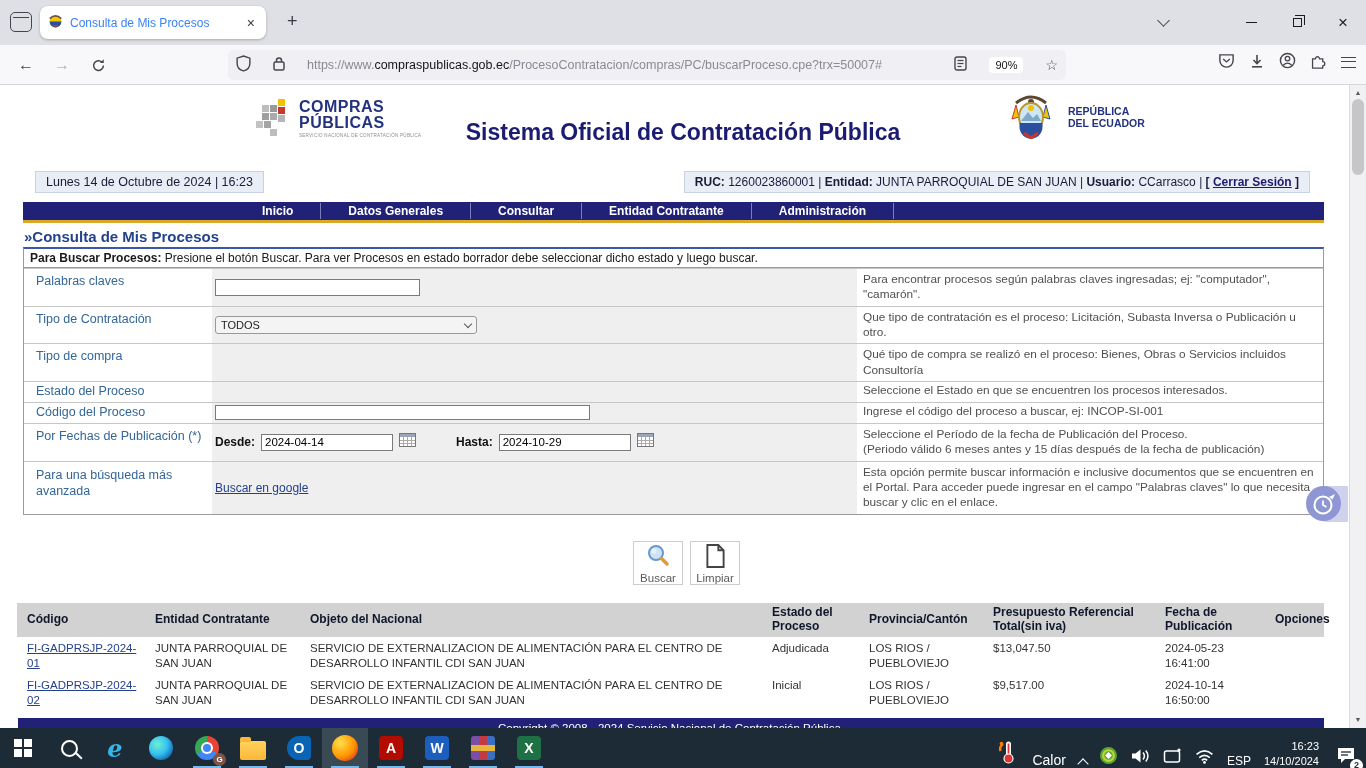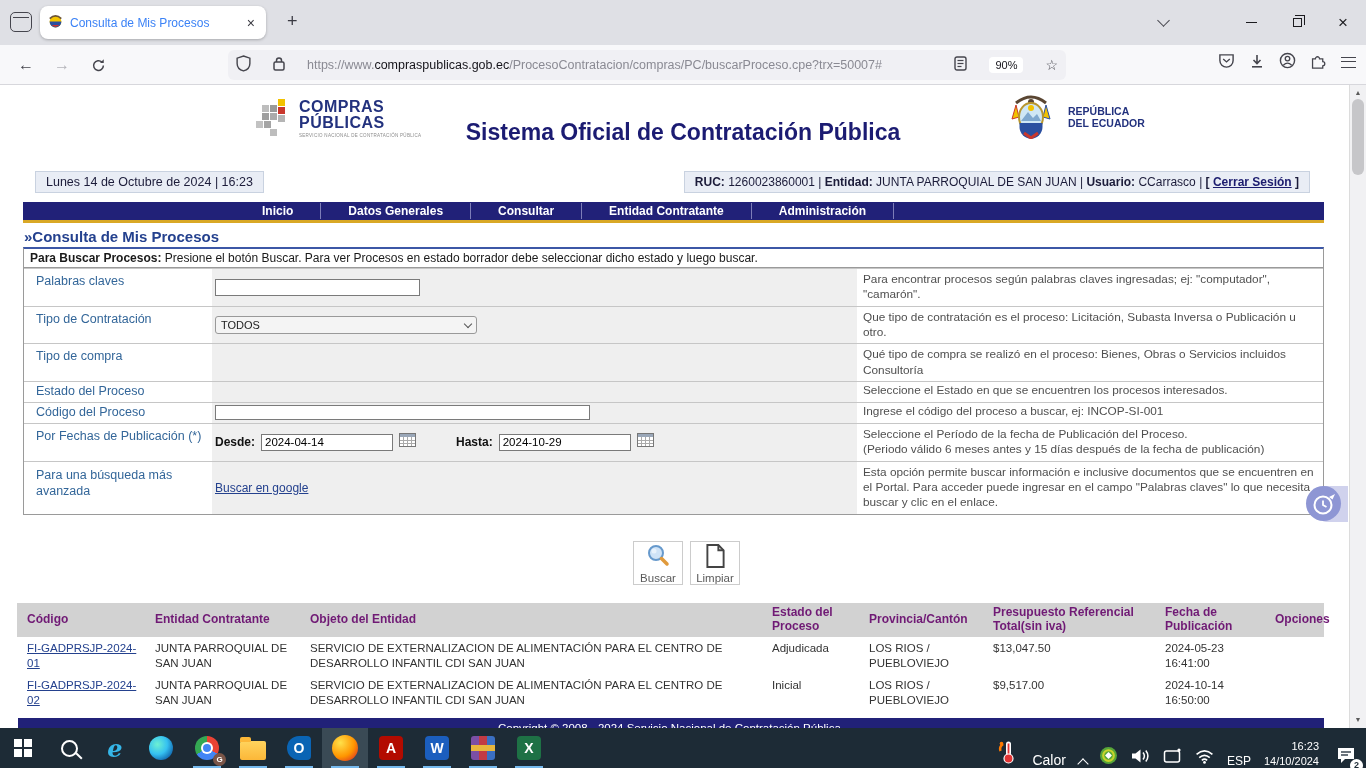--- a/index.html
+++ b/index.html
@@ -64,21 +64,21 @@
   .sel .chev{width:6px;height:6px;border-color:#555;margin-top:-2px}
   .datelab{font-size:12px;font-weight:bold;color:#111}
   .glink{font-size:12px;color:#24418e;text-decoration:underline}
   .actions{position:absolute;left:633px;top:456px;display:flex;gap:7px}
   .abtn{width:50px;height:44px;border:1px solid #ccc;background:#fff;display:flex;flex-direction:column;align-items:center;justify-content:center;gap:3px;font-size:11.5px;color:#5a5a5a;font-family:inherit}
   .fab{position:absolute;left:1306px;top:400px;width:42px;height:38px}
   .fab .back{position:absolute;left:14px;top:1px;width:28px;height:36px;background:rgba(150,155,215,.45);border-radius:6px 0 0 6px}
   .fab .circ{position:absolute;left:0;top:1px;width:35px;height:35px;border-radius:50%;background:#8e96d4;display:flex;align-items:center;justify-content:center}
   .results{position:absolute;left:17px;top:518px;width:1307px}
   table{border-collapse:collapse;table-layout:fixed;width:100%}
-  th{background:#d2d2d2;font-size:12px;font-weight:bold;color:#701a75;text-align:left;padding:3px 6px 3px 10px;vertical-align:middle;line-height:1.15}
+  th{background:#d2d2d2;font-size:12px;font-weight:bold;color:#0f172a;text-align:left;padding:3px 6px 3px 10px;vertical-align:middle;line-height:1.15}
   td{font-size:11.5px;color:#333;padding:4px 6px 4px 10px;vertical-align:top;line-height:1.3}
   td a{color:#24418e;text-decoration:underline}
   .summary{font-size:12px;color:#222;padding:5px 0 0 8px}
   .site-footer{position:absolute;left:18px;width:1306px;bottom:0;height:10px;background:#212178;overflow:hidden;text-align:center}
   .site-footer span{color:#fff;font-size:11.5px;line-height:14px}
   .vscroll{position:absolute;right:0;top:0;bottom:0;width:17px;background:#f1f1f3;border-left:1px solid #dcdcdc}
   .varrow{position:absolute;left:0;width:16px;height:14px;color:#5a5a5a;font-size:7px;text-align:center;line-height:14px}
   .vthumb{position:absolute;left:2px;top:14px;width:12px;height:76px;background:#c6c6c9;border-radius:6px}
   
   .taskbar{position:relative;height:40px;background:#1d2b36;display:flex;align-items:stretch}
@@ -395,21 +395,21 @@
           <col style="width:97px">
           <col style="width:124px">
           <col style="width:172px">
           <col style="width:110px">
           <col style="width:59px">
         </colgroup>
       <thead>
         <tr>
           <th>Código</th>
           <th>Entidad Contratante</th>
-          <th>Objeto del Entidad</th>
+          <th>Objeto del Nacional</th>
           <th>Estado del Proceso</th>
           <th>Provincia/Cantón</th>
           <th>Presupuesto Referencial Total(sin iva)</th>
           <th>Fecha de Publicación</th>
           <th>Opciones</th>
         </tr>
       </thead>
       <tbody>
         <tr>
           <td><a href="#">FI-GADPRSJP-2024-01</a></td>

